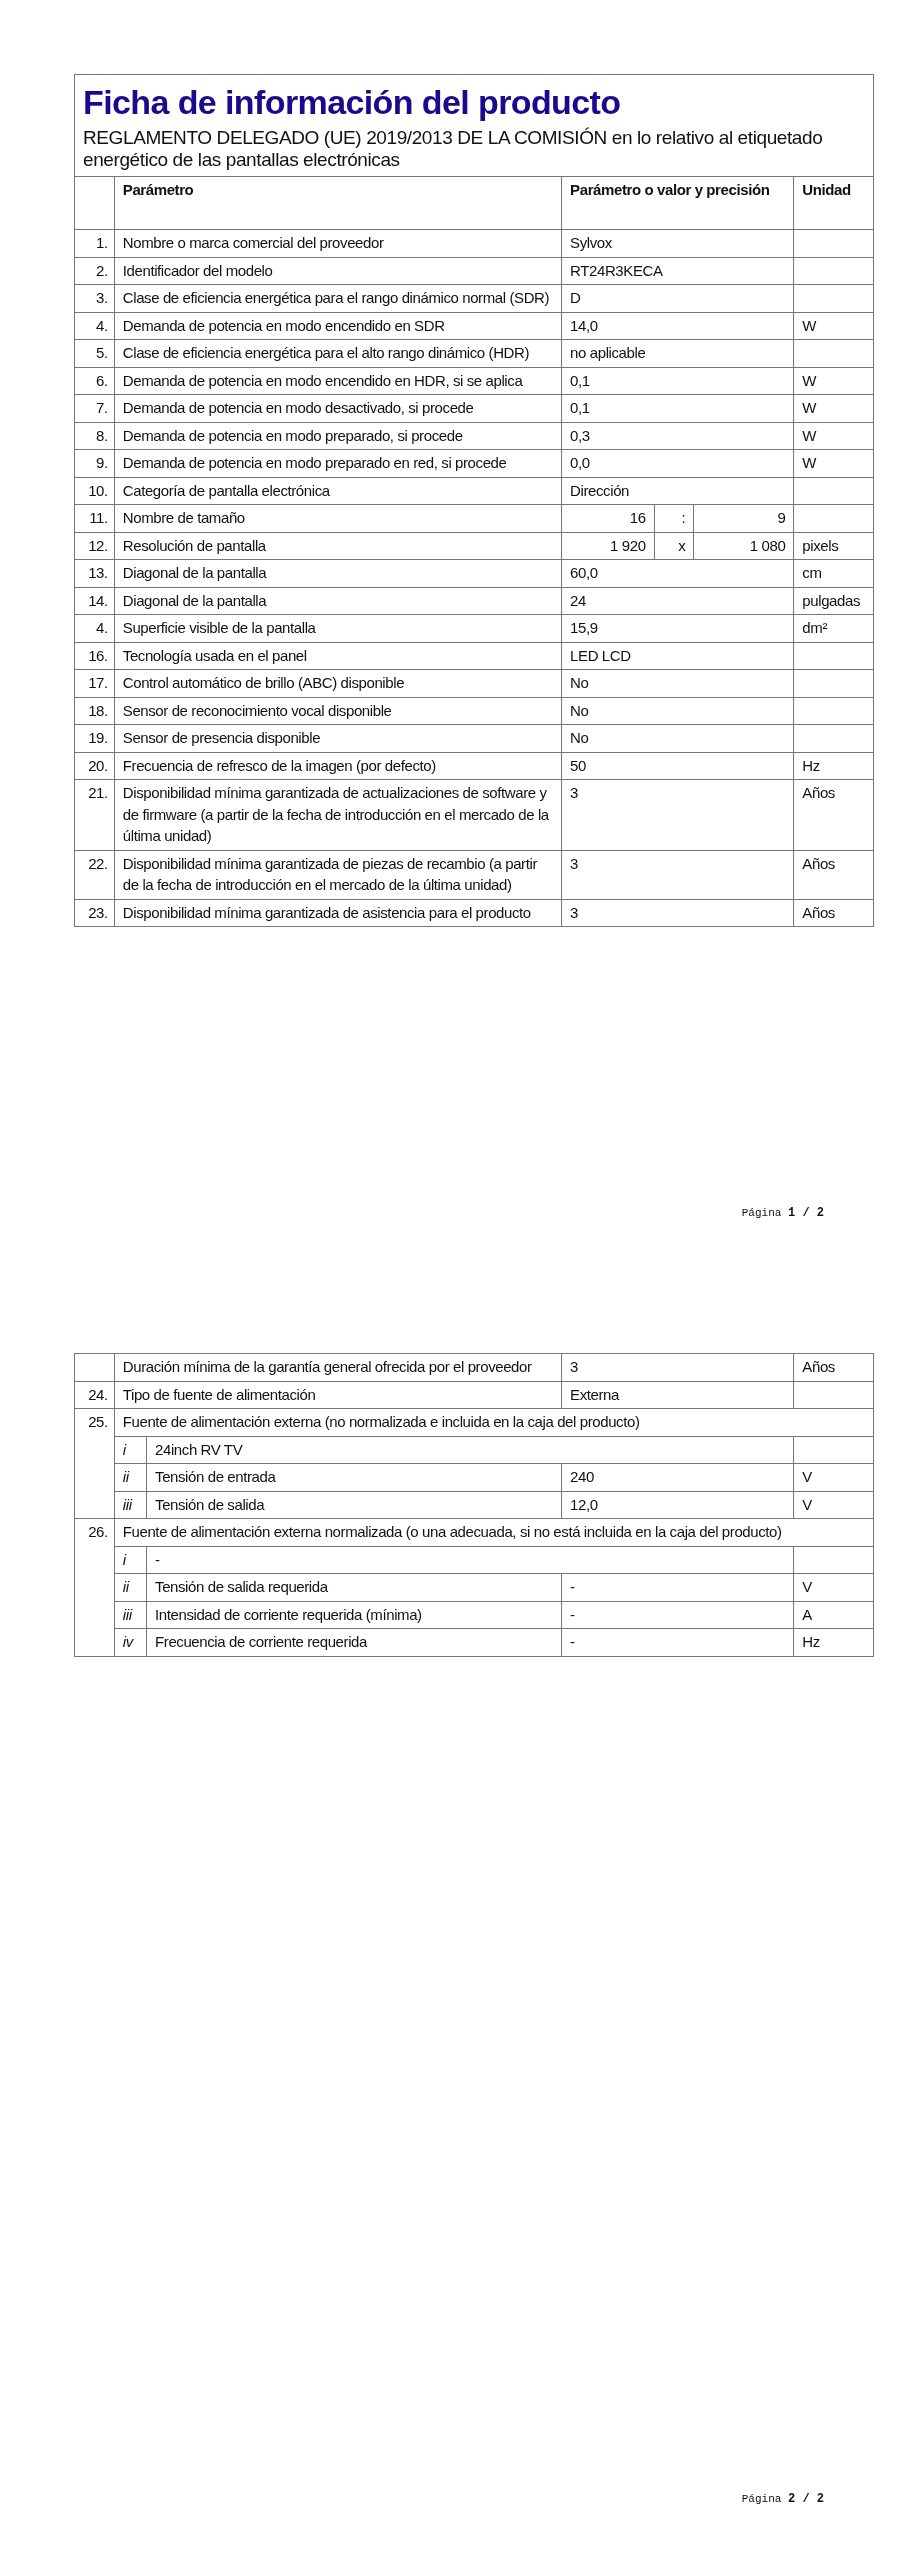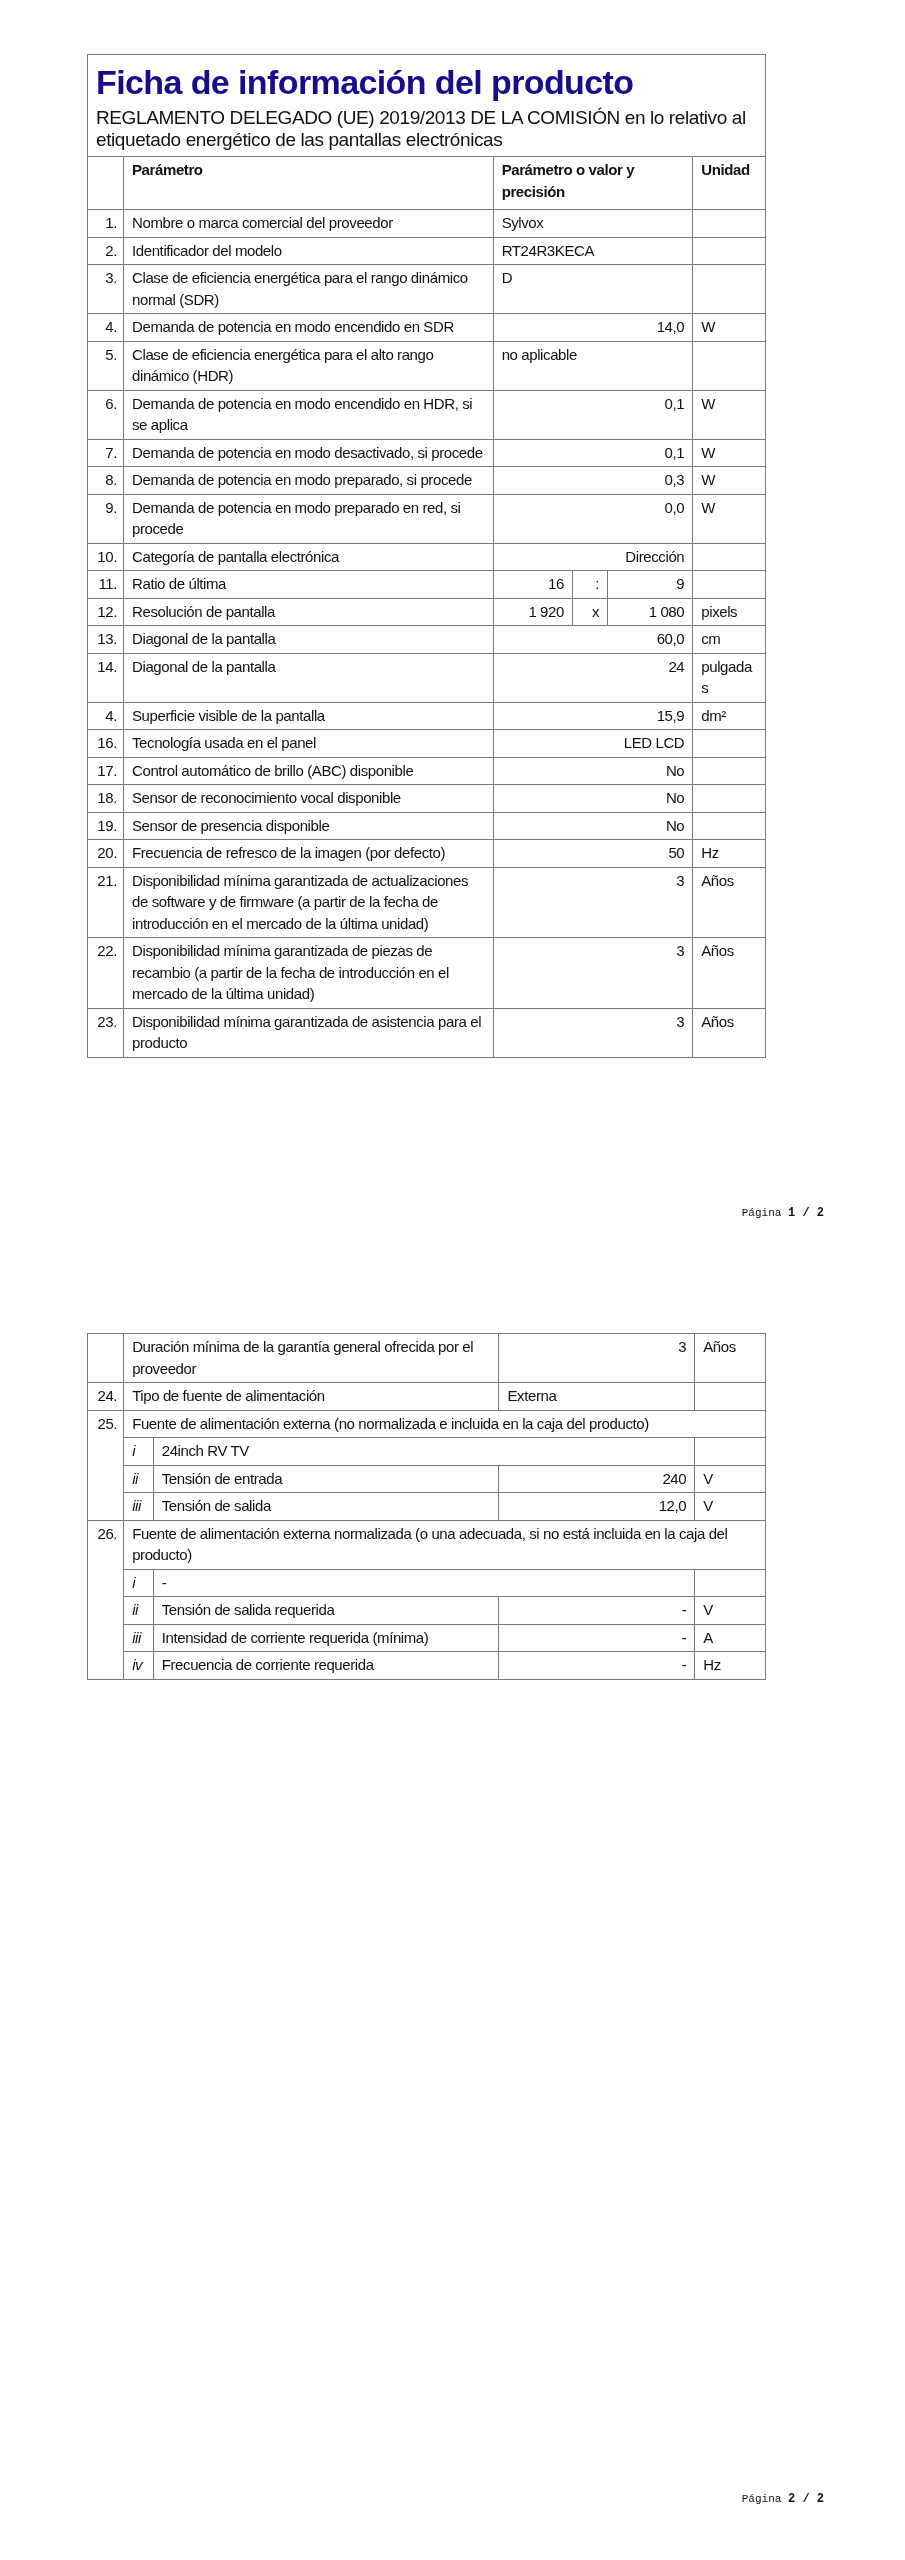--- a/index.html
+++ b/index.html
@@ -1,27 +1,27 @@
 <!DOCTYPE html>
 <html><head>
 <meta charset="utf-8">
 <style>
   html, body { margin: 0; padding: 0; background: #ffffff; }
   body { width: 905px; height: 2560px; position: relative; overflow: hidden;
          font-family: "Liberation Sans", sans-serif; color: #111; }
-  .sheet { position: absolute; left: 87px; width: 679px; border: 1px solid #555; border-collapse: collapse; }
+  .sheet { position: absolute; left: 74px; width: 800px; border: 1px solid #555; border-collapse: collapse; margin-top: 20px; }
   .sheet td { border: 1px solid #777; vertical-align: top; font-size: 15px; line-height: 21.5px;
               padding: 2px 8px 3px 8px; font-family: "Liberation Sans", sans-serif; letter-spacing: -0.4px; }
   .p1 { top: 54px; }
   .p2 { top: 1333px; }
   .title-cell { padding: 6px 8px 0 8px !important; border-bottom: none !important; }
   .title { font-size: 34px; line-height: 42px; font-weight: bold; color: #1a0a8c; letter-spacing: -0.6px; }
   .subtitle { font-size: 19px; line-height: 21.5px; padding: 4px 0 6px 0; }
   .num { text-align: right; padding-right: 6px !important; padding-left: 4px !important; }
-  .r { text-align: right; }
+  .r { }
   .c { text-align: right; }
   .b { font-weight: bold; }
   .it { font-style: italic; }
   .footer { position: absolute; right: 81px; font-size: 11px; color: #111; font-family: Liberation Mono, monospace; }
   .footer b { font-weight: bold; font-size: 12px; }
 </style>
 </head>
 <body>
 
 <table class="sheet p1">
@@ -103,21 +103,21 @@
     <td>W</td>
   </tr>
   <tr>
     <td class="num">10.</td>
     <td colspan="2">Categoría de pantalla electrónica</td>
     <td colspan="3" class="r">Dirección</td>
     <td></td>
   </tr>
   <tr>
     <td class="num">11.</td>
-    <td colspan="2">Ratio de última</td>
+    <td colspan="2">Nombre de tamaño</td>
     <td class="c">16</td>
     <td class="c">:</td>
     <td class="c">9</td>
     <td></td>
   </tr>
   <tr>
     <td class="num">12.</td>
     <td colspan="2">Resolución de pantalla</td>
     <td class="c">1 920</td>
     <td class="c">x</td>

